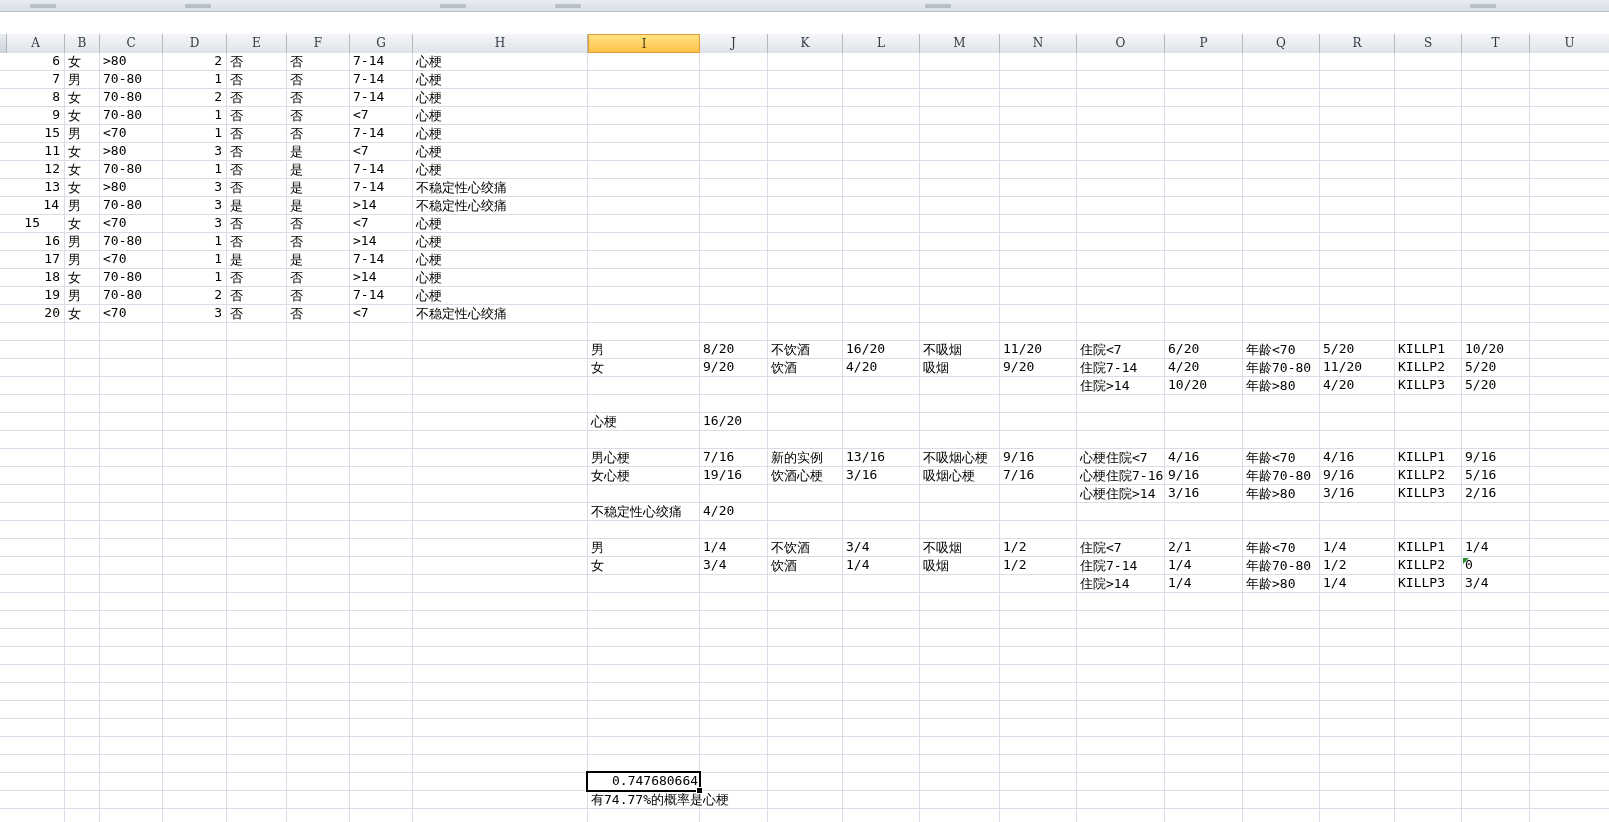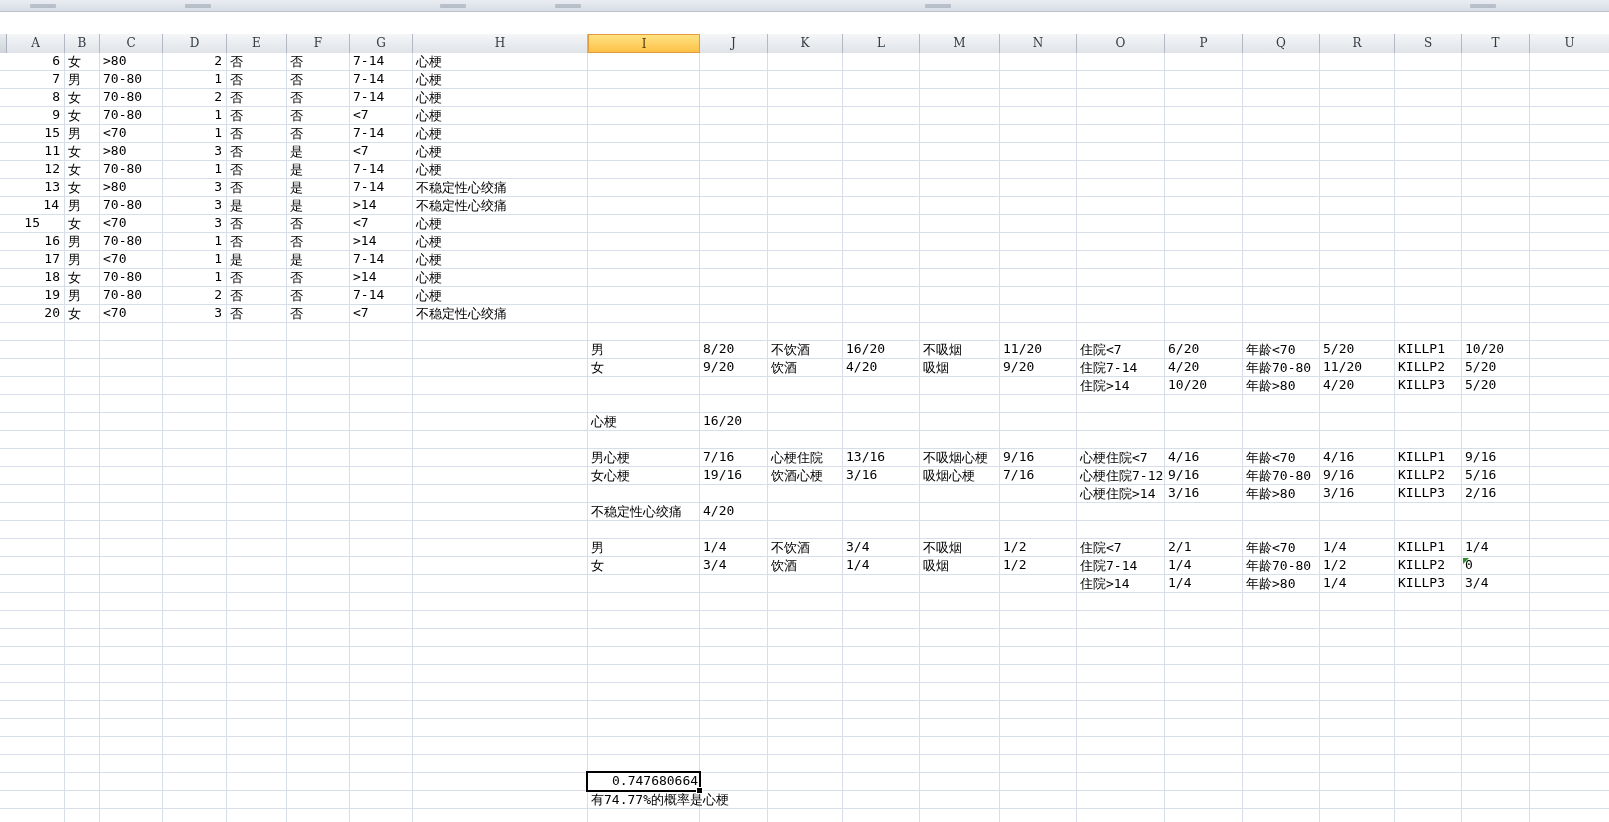--- a/index.html
+++ b/index.html
@@ -302,37 +302,37 @@
       <div class="cell" style="left: 1077px; top: 324px; width: 88px;">住院&gt;14</div>
       <div class="cell" style="left: 1165px; top: 324px; width: 78px;">10/20</div>
       <div class="cell" style="left: 1243px; top: 324px; width: 77px;">年龄&gt;80</div>
       <div class="cell" style="left: 1320px; top: 324px; width: 75px;">4/20</div>
       <div class="cell" style="left: 1395px; top: 324px; width: 67px;">KILLP3</div>
       <div class="cell" style="left: 1462px; top: 324px; width: 68px;">5/20</div>
       <div class="cell" style="left: 588px; top: 360px; width: 112px;">心梗</div>
       <div class="cell" style="left: 700px; top: 360px; width: 68px;">16/20</div>
       <div class="cell" style="left: 588px; top: 396px; width: 112px;">男心梗</div>
       <div class="cell" style="left: 700px; top: 396px; width: 68px;">7/16</div>
-      <div class="cell" style="left: 768px; top: 396px; width: 75px;">心梗住院</div>
+      <div class="cell" style="left: 768px; top: 396px; width: 75px;">新的实例</div>
       <div class="cell" style="left: 843px; top: 396px; width: 77px;">13/16</div>
       <div class="cell" style="left: 920px; top: 396px; width: 80px;">不吸烟心梗</div>
       <div class="cell" style="left: 1000px; top: 396px; width: 77px;">9/16</div>
       <div class="cell" style="left: 1077px; top: 396px; width: 88px;">心梗住院&lt;7</div>
       <div class="cell" style="left: 1165px; top: 396px; width: 78px;">4/16</div>
       <div class="cell" style="left: 1243px; top: 396px; width: 77px;">年龄&lt;70</div>
       <div class="cell" style="left: 1320px; top: 396px; width: 75px;">4/16</div>
       <div class="cell" style="left: 1395px; top: 396px; width: 67px;">KILLP1</div>
       <div class="cell" style="left: 1462px; top: 396px; width: 68px;">9/16</div>
       <div class="cell" style="left: 588px; top: 414px; width: 112px;">女心梗</div>
       <div class="cell" style="left: 700px; top: 414px; width: 68px;">19/16</div>
       <div class="cell" style="left: 768px; top: 414px; width: 75px;">饮酒心梗</div>
       <div class="cell" style="left: 843px; top: 414px; width: 77px;">3/16</div>
       <div class="cell" style="left: 920px; top: 414px; width: 80px;">吸烟心梗</div>
       <div class="cell" style="left: 1000px; top: 414px; width: 77px;">7/16</div>
-      <div class="cell" style="left: 1077px; top: 414px; width: 88px;">心梗住院7-12</div>
+      <div class="cell" style="left: 1077px; top: 414px; width: 88px;">心梗住院7-16</div>
       <div class="cell" style="left: 1165px; top: 414px; width: 78px;">9/16</div>
       <div class="cell" style="left: 1243px; top: 414px; width: 77px;">年龄70-80</div>
       <div class="cell" style="left: 1320px; top: 414px; width: 75px;">9/16</div>
       <div class="cell" style="left: 1395px; top: 414px; width: 67px;">KILLP2</div>
       <div class="cell" style="left: 1462px; top: 414px; width: 68px;">5/16</div>
       <div class="cell" style="left: 1077px; top: 432px; width: 88px;">心梗住院&gt;14</div>
       <div class="cell" style="left: 1165px; top: 432px; width: 78px;">3/16</div>
       <div class="cell" style="left: 1243px; top: 432px; width: 77px;">年龄&gt;80</div>
       <div class="cell" style="left: 1320px; top: 432px; width: 75px;">3/16</div>
       <div class="cell" style="left: 1395px; top: 432px; width: 67px;">KILLP3</div>

